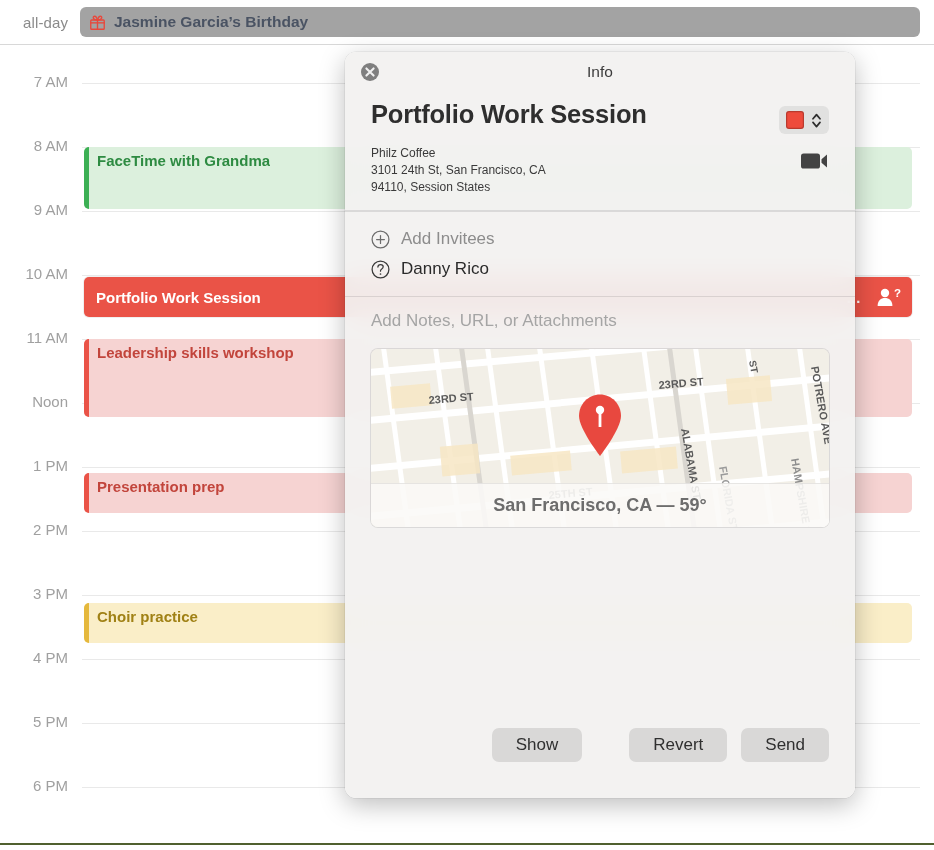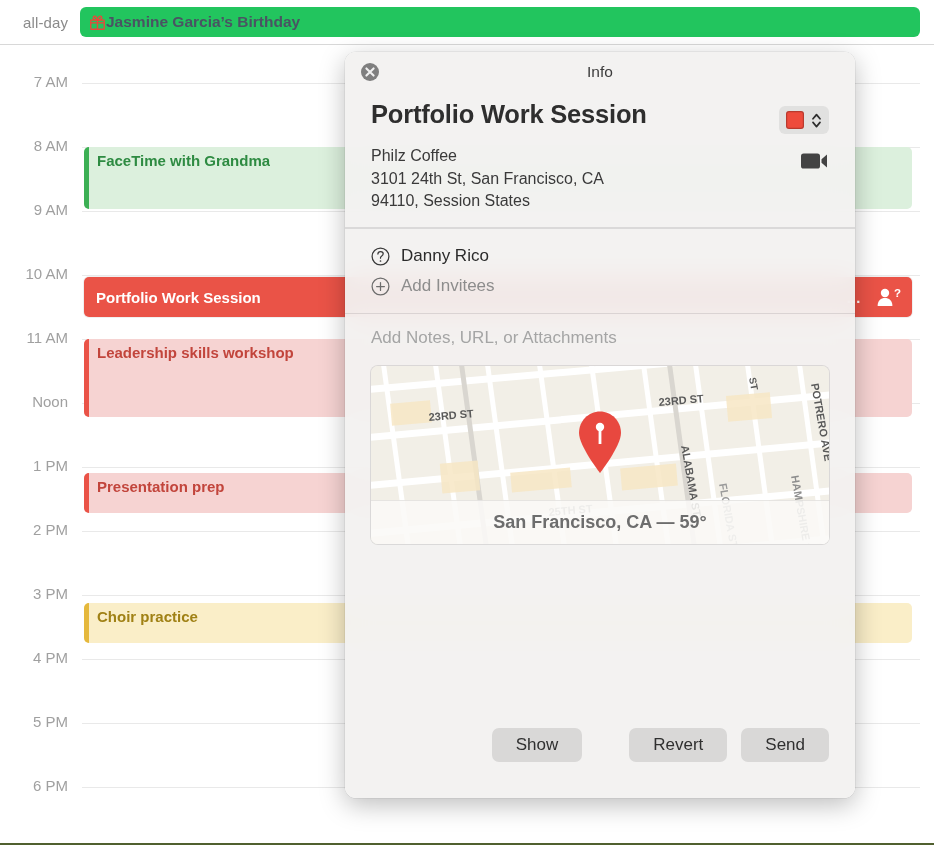--- a/index.html
+++ b/index.html
@@ -28,24 +28,25 @@
     text-align: right;
     padding-right: 12px;
     font-size: 15px;
     color: #8b8b8b;
     letter-spacing: .1px;
   }
   .allday-event {
     flex: 1;
     margin-right: 14px;
     height: 30px;
-    background: #22c55e;
+    background: #a3a3a3;
     border-radius: 6px;
     display: flex; align-items: center;
     padding-left: 9px;
+    gap: 8px;
   }
   .gift-icon { width: 17px; height: 17px; display: block; flex: none; }
   .allday-title {
     font-size: 15.5px;
     font-weight: bold;
     color: #4a5363;
     white-space: nowrap;
   }
 
   
@@ -146,21 +147,21 @@
     border-radius: 6px;
     padding: 5px 7px;
     cursor: pointer;
     flex: none;
     margin-top: 6px;
   }
   .swatch { width: 18px; height: 18px; border-radius: 3px; display:block; }
   .chev { width: 11px; height: 17px; display:block; }
 
   .loc-row { display: flex; align-items: flex-start; justify-content: space-between; margin-top: 11px; }
-  .loc-text { font-size: 16px; color: #3a3a3a; line-height: 1.42; }
+  .loc-text { font-size: 12px; color: #3a3a3a; line-height: 1.42; }
   .video-icon { width: 28px; height: 20px; display:block; margin-top: 6px; cursor: pointer; }
 
   .sec-time { padding-top: 13px; padding-bottom: 14px; }
   .time-line { font-size: 17px; color: #2f2f2f; }
   .alert-line { font-size: 17px; color: #2f2f2f; margin-top: 10px; }
 
   .sec-invitees { padding-top: 12px; padding-bottom: 12px; }
   .inv-row { display: flex; align-items: center; gap: 11px; height: 30px; cursor: pointer; }
   .inv-icon { width: 19px; height: 19px; display: block; flex: none; }
   .inv-name { font-size: 17px; color: #2b2b2b; }
@@ -348,33 +349,33 @@
       </div>
     </div>
 
     <div class="divider"></div>
 
 
     <div class="divider"></div>
 
     <div class="pop-section sec-invitees">
       <div class="inv-row">
+        <svg class="inv-icon" viewBox="0 0 19 19" fill="none" stroke="#6d6d6d" stroke-width="1.25">
+          <circle cx="9.5" cy="9.5" r="8.4"></circle>
+          <path d="M9.5 5.6 V13.4 M5.6 9.5 H13.4" stroke-linecap="round"></path>
+        </svg>
+        <span class="inv-add">Add Invitees</span>
+      </div>
+      <div class="inv-row">
         <svg class="inv-icon" viewBox="0 0 19 19" fill="none" stroke="#3a3a3a" stroke-width="1.25">
           <circle cx="9.5" cy="9.5" r="8.4"></circle>
           <path d="M6.9 7.1c0-1.5 1.2-2.5 2.7-2.5c1.5 0 2.6 0.9 2.6 2.2c0 1.2-0.7 1.8-1.7 2.4c-0.7 0.4-1 0.9-1 1.6v0.4" stroke-linecap="round"></path>
           <circle cx="9.5" cy="14" r="0.85" fill="#3a3a3a" stroke="none"></circle>
         </svg>
         <span class="inv-name">Danny Rico</span>
-      </div>
-      <div class="inv-row">
-        <svg class="inv-icon" viewBox="0 0 19 19" fill="none" stroke="#6d6d6d" stroke-width="1.25">
-          <circle cx="9.5" cy="9.5" r="8.4"></circle>
-          <path d="M9.5 5.6 V13.4 M5.6 9.5 H13.4" stroke-linecap="round"></path>
-        </svg>
-        <span class="inv-add">Add Invitees</span>
       </div>
     </div>
 
     <div class="divider"></div>
 
     <div class="pop-section sec-notes">
       <div class="notes-placeholder">Add Notes, URL, or Attachments</div>
     </div>
 
     <div class="map-card">

